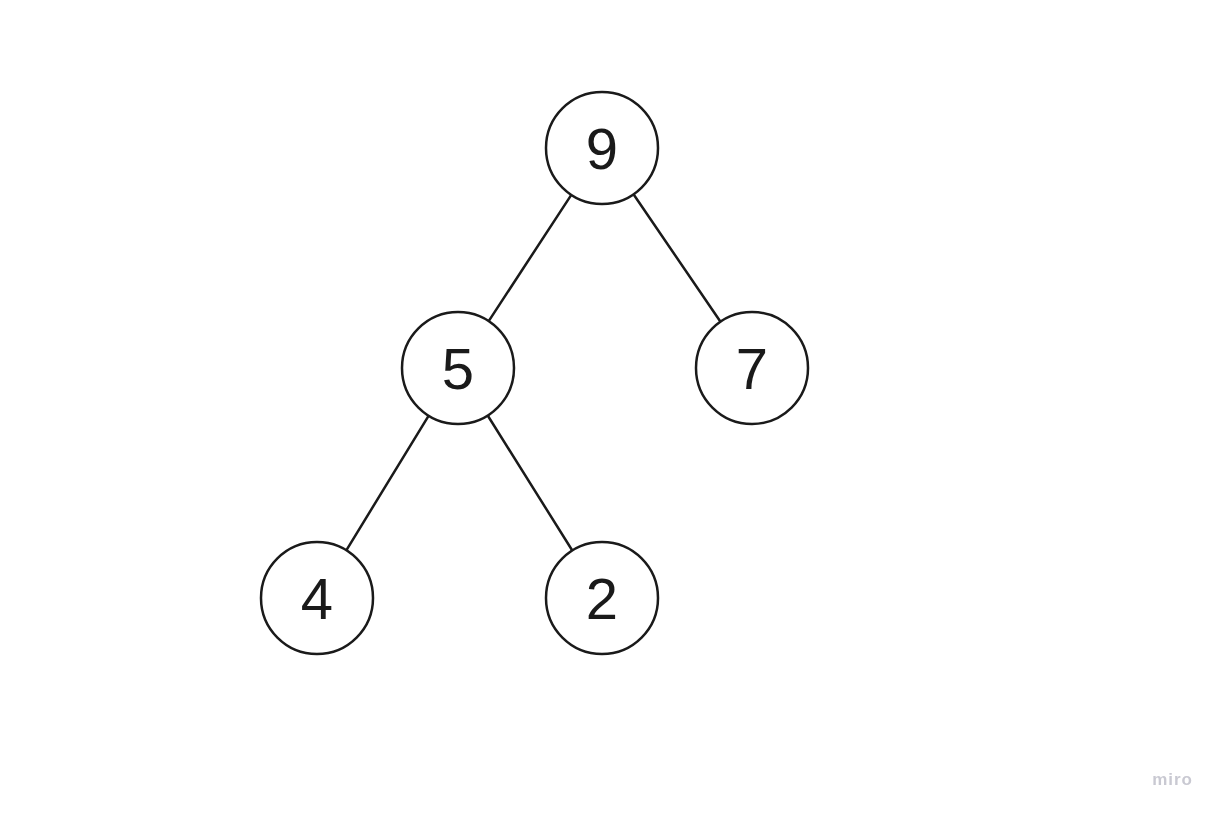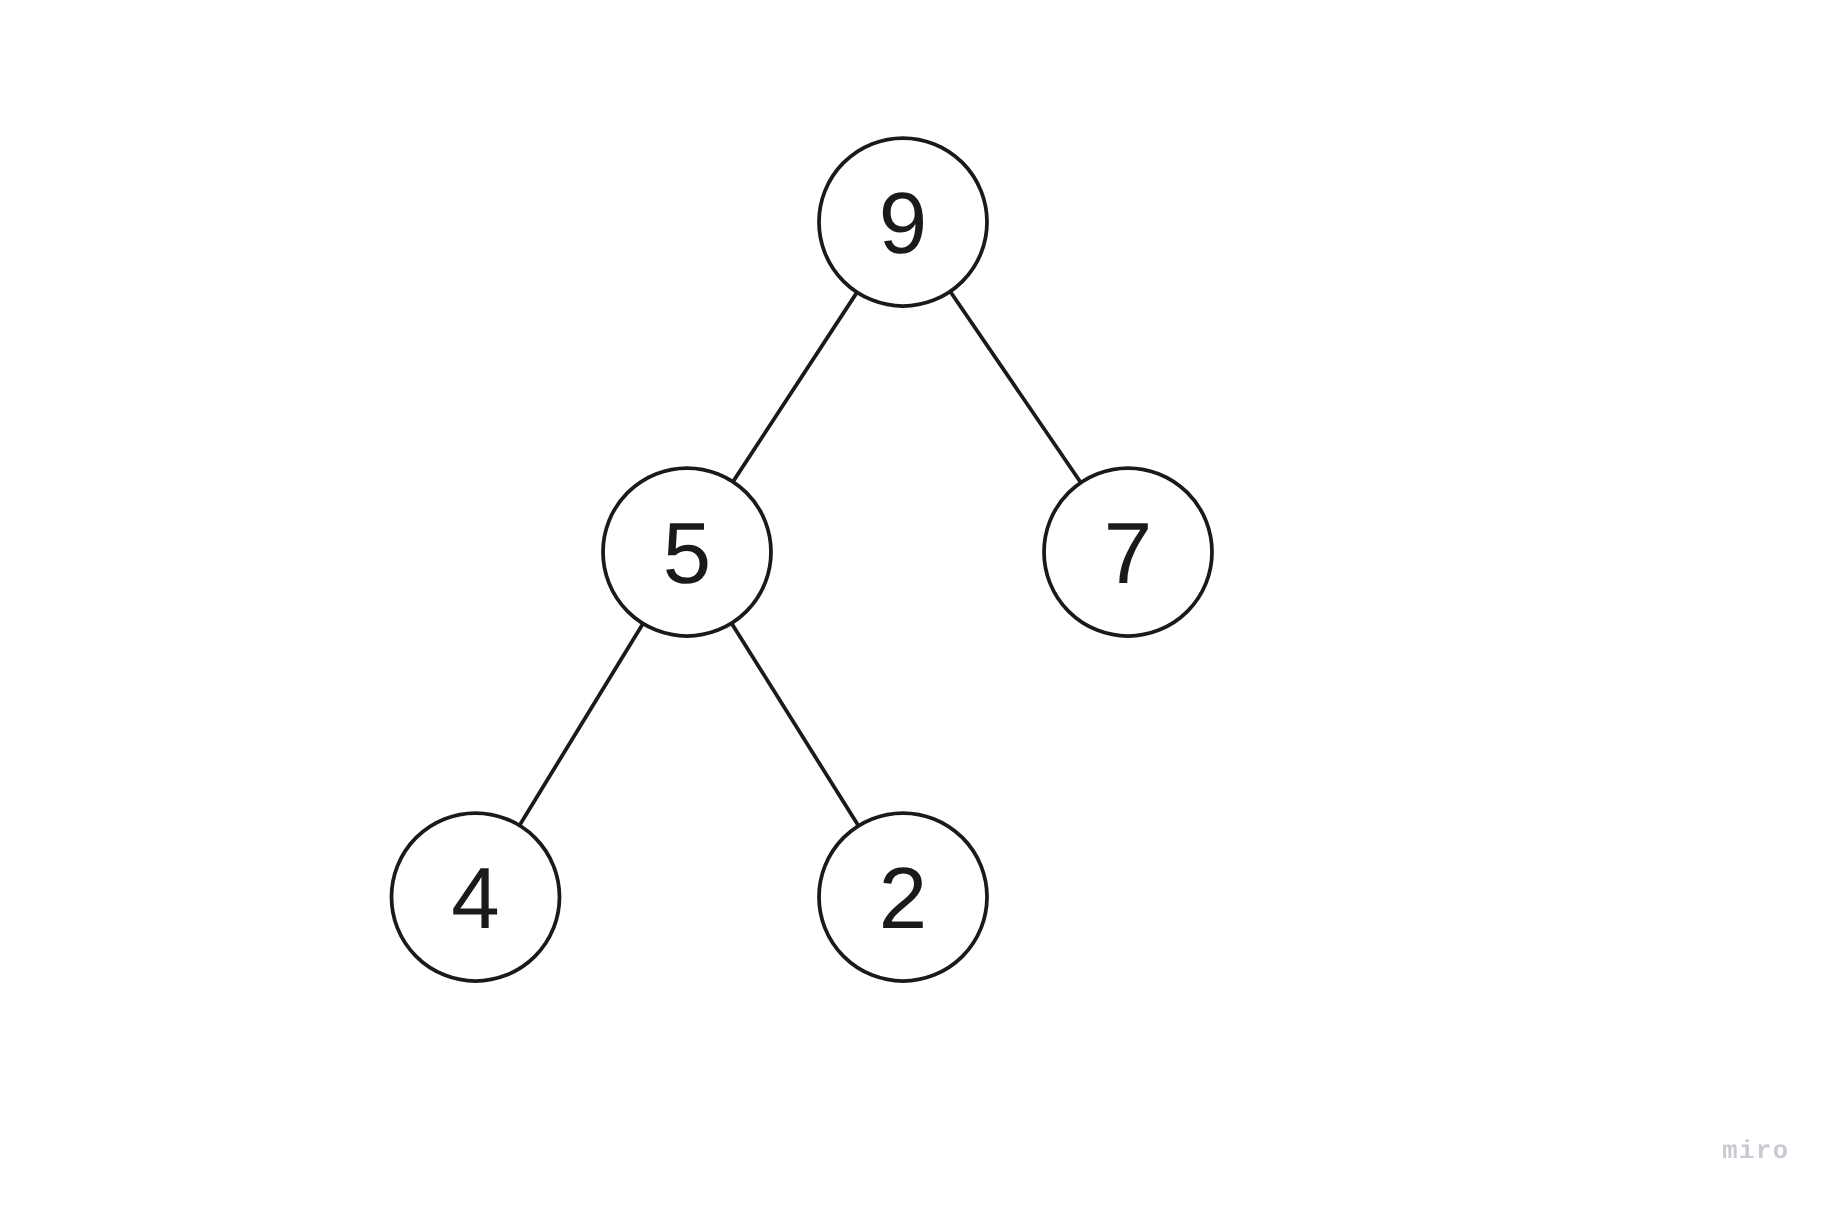--- a/index.html
+++ b/index.html
@@ -22,22 +22,22 @@
   .node-label {
     font-family: "Liberation Sans", sans-serif;
     font-size: 58px;
     font-weight: 400;
     fill: #1a1a1a;
     user-select: none;
   }
   .watermark {
     position: absolute;
     right: 31px;
-    bottom: 38px;
-    font-family: Liberation Mono, monospace;
+    bottom: 26px;
+    font-family: Liberation Sans, sans-serif;
     font-size: 17px;
     font-weight: 600;
     letter-spacing: 1px;
     color: #c9c9d2;
     user-select: none;
   }
 </style>
 </head>
 <body style="background: rgb(255, 255, 255);">
 

